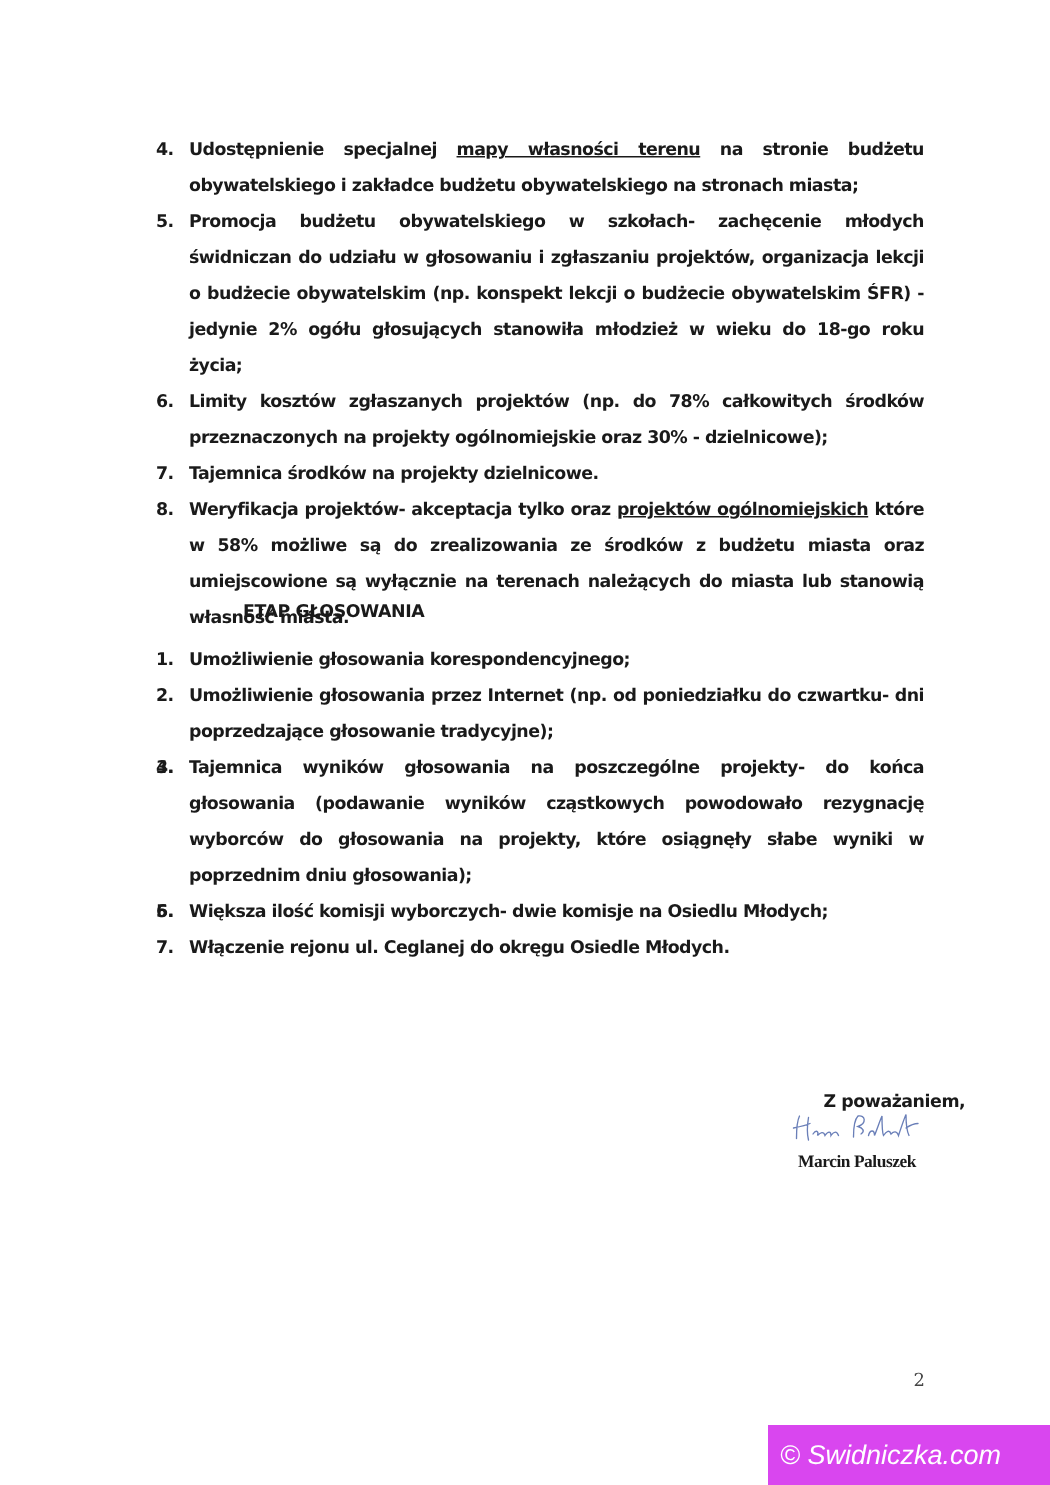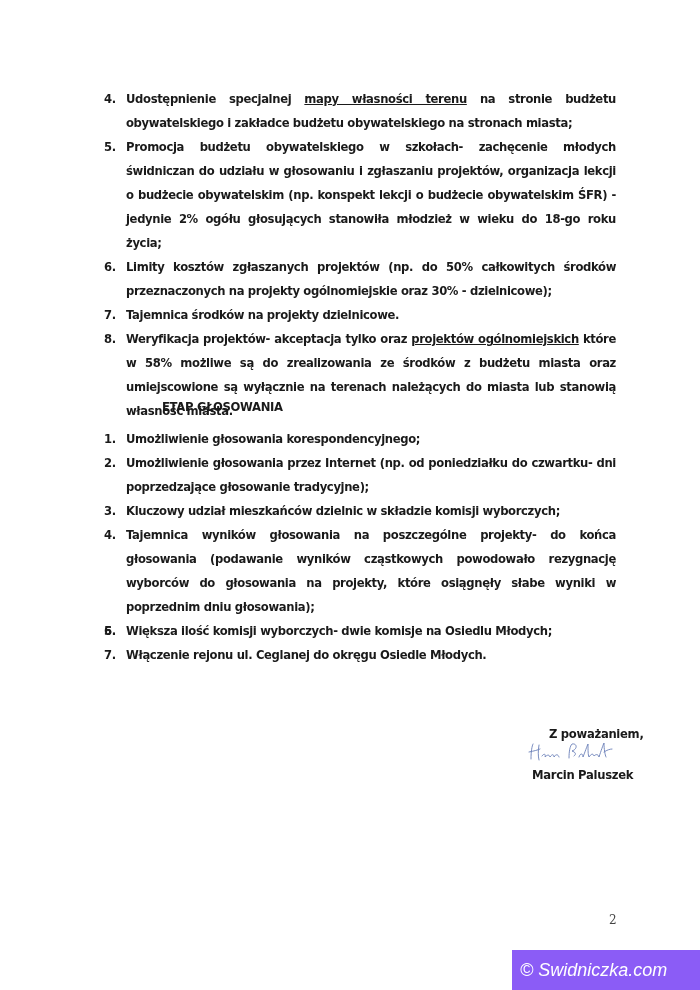--- a/index.html
+++ b/index.html
@@ -10,44 +10,44 @@
   .page { position: absolute; left: 0; top: 0; width: 700px; height: 990px; }
   .list { position: absolute; left: 104px; width: 512px; margin: 0; padding: 0; list-style: none; }
   .item { position: relative; padding-left: 22px; font-size: 11.6px; font-weight: bold; line-height: 24px; text-align: justify; letter-spacing: -0.35px; }
   .num { position: absolute; left: 0; top: 0; }
   .u { text-decoration: underline; }
   #list-a { top: 87px; }
   #list-b { top: 427px; }
   .heading { position: absolute; left: 126px; top: 400px; font-size: 11.6px; font-weight: bold; letter-spacing: -0.3px; margin-left: 36px; }
   .closing { position: absolute; left: 549px; top: 727px; font-size: 11.6px; font-weight: bold; letter-spacing: -0.3px; }
   .signature { position: absolute; left: 525px; top: 741px; width: 90px; height: 24px; }
-  .signer { position: absolute; left: 532px; top: 768px; font-size: 11.6px; font-weight: bold; letter-spacing: -0.3px; }
+  .signer { position: absolute; left: 532px; top: 768px; font-size: 11.6px; font-weight: bold; letter-spacing: -0.3px; font-family: Liberation Serif, serif; }
   .pagenum { position: absolute; left: 609px; top: 913px; font-family: "DejaVu Serif", serif; font-size: 12px; color: #444; }
-  .watermark { position: absolute; left: 512px; top: 950px; width: 188px; height: 40px; background: #8b5cf6; color: #ffffff;
+  .watermark { position: absolute; left: 512px; top: 950px; width: 188px; height: 40px; background: #d946ef; color: #ffffff;
     font-family: "Liberation Sans", sans-serif; font-style: italic; font-size: 18px; line-height: 40px; padding-left: 8px; box-sizing: border-box; white-space: nowrap; }
 </style>
 </head>
 <body>
 
 <div class="page">
 
   <ol class="list" id="list-a">
     <li class="item"><span class="num">4.</span><span>Udostępnienie specjalnej </span><span class="u">mapy własności terenu</span><span> na stronie budżetu obywatelskiego i zakładce budżetu obywatelskiego na stronach miasta;</span></li>
     <li class="item"><span class="num">5.</span><span>Promocja budżetu obywatelskiego w szkołach- zachęcenie młodych świdniczan do udziału w głosowaniu i zgłaszaniu projektów, organizacja lekcji o budżecie obywatelskim (np. konspekt lekcji o budżecie obywatelskim ŚFR) - jedynie 2% ogółu głosujących stanowiła młodzież w wieku do 18-go roku życia;</span></li>
-    <li class="item"><span class="num">6.</span><span>Limity kosztów zgłaszanych projektów (np. do 50% całkowitych środków przeznaczonych na projekty ogólnomiejskie oraz 30% - dzielnicowe);</span></li>
+    <li class="item"><span class="num">6.</span><span>Limity kosztów zgłaszanych projektów (np. do 78% całkowitych środków przeznaczonych na projekty ogólnomiejskie oraz 30% - dzielnicowe);</span></li>
     <li class="item"><span class="num">7.</span><span>Tajemnica środków na projekty dzielnicowe.</span></li>
     <li class="item"><span class="num">8.</span><span>Weryfikacja projektów- akceptacja tylko oraz </span><span class="u">projektów ogólnomiejskich</span><span> które w 58% możliwe są do zrealizowania ze środków z budżetu miasta oraz umiejscowione są wyłącznie na terenach należących do miasta lub stanowią własność miasta.</span></li>
   </ol>
 
   <div class="heading">ETAP GŁOSOWANIA</div>
 
   <ol class="list" id="list-b">
     <li class="item"><span class="num">1.</span><span>Umożliwienie głosowania korespondencyjnego;</span></li>
     <li class="item"><span class="num">2.</span><span>Umożliwienie głosowania przez Internet (np. od poniedziałku do czwartku- dni poprzedzające głosowanie tradycyjne);</span></li>
-    <li class="item"><span class="num">3.</span><span>Kluczowy udział mieszkańców dzielnic w składzie komisji wyborczych;</span></li>
+    <li class="item"><span class="num">3.</span></li>
     <li class="item"><span class="num">4.</span><span>Tajemnica wyników głosowania na poszczególne projekty- do końca głosowania (podawanie wyników cząstkowych powodowało rezygnację wyborców do głosowania na projekty, które osiągnęły słabe wyniki w poprzednim dniu głosowania);</span></li>
     <li class="item"><span class="num">5.</span></li>
     <li class="item"><span class="num">6.</span><span>Większa ilość komisji wyborczych- dwie komisje na Osiedlu Młodych;</span></li>
     <li class="item"><span class="num">7.</span><span>Włączenie rejonu ul. Ceglanej do okręgu Osiedle Młodych.</span></li>
   </ol>
 
   <div class="closing">Z poważaniem,</div>
 
   <svg class="signature" viewBox="0 0 90 24">
     <path id="sig-path" fill="none" stroke-width="0.9" stroke-linecap="round" d="M6 18 C6 10, 7 5, 8 3 M4 11 C9 10, 13 9, 15 8 M14 4 C13 10, 13 15, 14 19 M17 15 C19 12, 21 13, 20 16 C22 14, 24 13, 25 16 C27 13, 29 13, 29 16 C31 13, 33 13, 34 16 M44 17 C44 10, 45 5, 47 3 C52 2, 53 8, 47 10 C50 11, 52 13, 49 15 M54 16 C55 12, 58 12, 58 16 C60 11, 62 5, 63 3 C63 9, 63 14, 64 16 C66 13, 68 12, 69 15 C71 13, 73 13, 74 16 C76 10, 78 4, 79 2 C79 8, 80 14, 81 16 M79 11 C82 9, 85 8, 87 8" stroke="#6a7fb8"></path>

